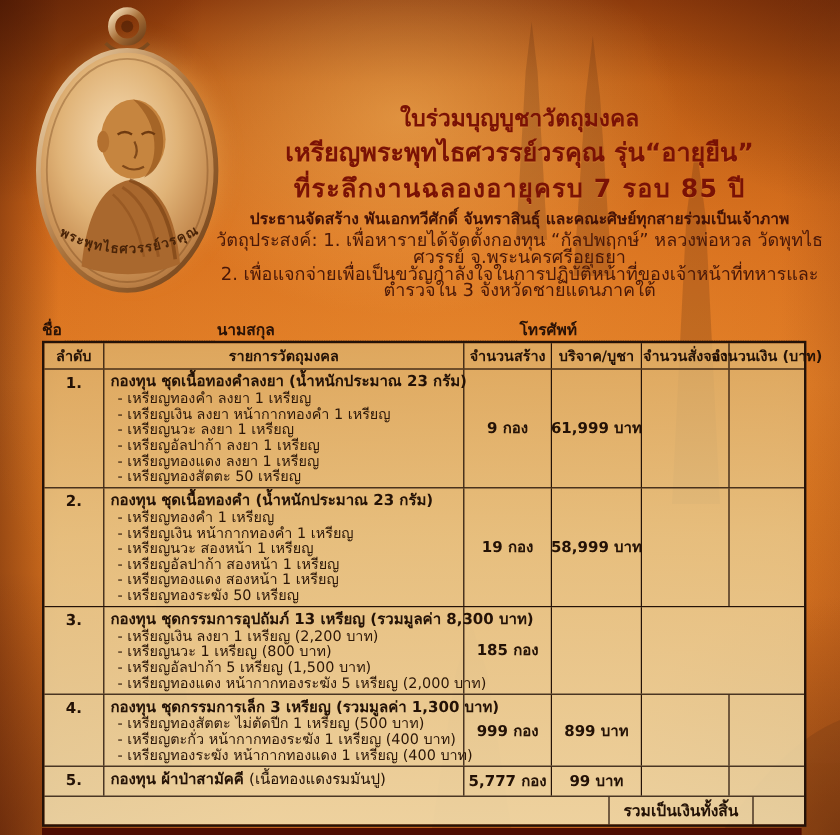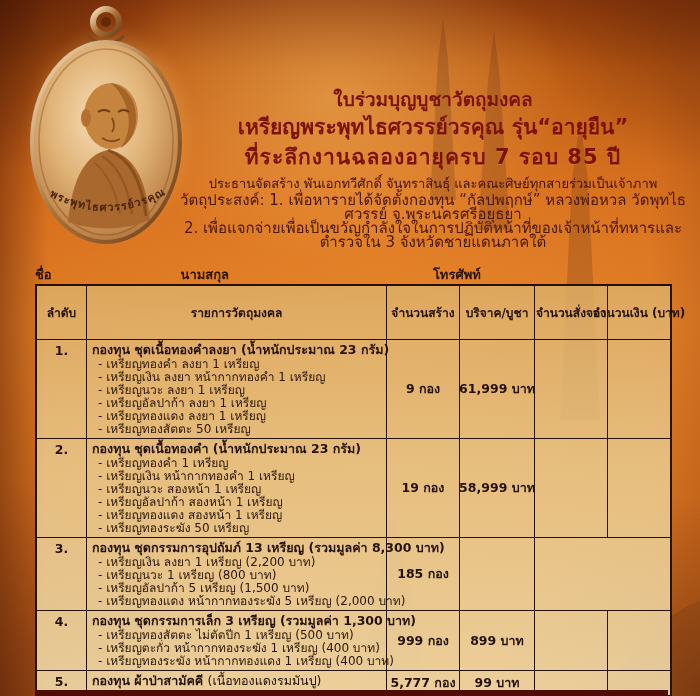--- a/index.html
+++ b/index.html
@@ -20,38 +20,38 @@
   
   .glow{position:absolute;left:28px;top:26px;width:165px;height:215px;border-radius:50%;
     background:radial-gradient(closest-side, rgba(255,238,196,.95), rgba(255,203,115,.5) 58%, rgba(255,170,70,0) 100%);
     filter:blur(7px);z-index:1;}
   .medal{position:absolute;left:14px;top:0px;z-index:2;}
   
   .head{position:absolute;left:178px;top:70px;width:510px;text-align:center;z-index:2;color:#7a1205;}
   .h1{font-size:19px;font-weight:bold;line-height:26px;text-shadow:0 1px 0 rgba(255,170,80,.25);margin-top:16px;}
   .h2{font-size:21px;font-weight:bold;line-height:30px;text-shadow:0 1px 0 rgba(255,170,80,.25);}
   .h3{font-size:21px;font-weight:bold;line-height:30px;letter-spacing:1px;text-shadow:0 1px 0 rgba(255,170,80,.25);}
-  .org{font-size:13px;font-weight:normal;color:#431206;line-height:19px;margin-top:2px;}
+  .org{font-size:13px;font-weight:bold;color:#431206;line-height:19px;margin-top:2px;}
   .obj{font-size:15px;color:#4a1808;line-height:14px;}
   
   .formline{position:absolute;left:35px;top:264px;width:633px;display:flex;align-items:flex-end;
     font-size:13px;font-weight:bold;color:#2a1206;z-index:2;}
   .dots{border-bottom:1.6px dotted #3a1a08;height:15px;margin:0 2px;}
   .d1{flex:1.5}.d2{flex:2.4}.d3{flex:2.2}
   
   .tbl{position:absolute;left:35px;top:284px;width:633px;z-index:2;
     border:2px solid #241208;
     background:linear-gradient(180deg, rgba(221,176,106,.80) 0%, rgba(233,203,142,.84) 40%, rgba(243,224,176,.88) 100%);
     color:#241206;}
   .trow{display:grid;grid-template-columns:50px 1fr 73px 75px 73px 62px;border-bottom:1.6px solid #241208;}
   .trow:last-child{border-bottom:none;}
   .c{border-right:1.6px solid #241208;padding:2px 5px;min-width:0;}
   .c:last-child{border-right:none;}
   .thead .c{display:flex;align-items:center;justify-content:center;font-size:12px;font-weight:bold;
-    padding:17px 2px;white-space:nowrap;}
+    padding:1px 2px;white-space:nowrap;}
   .no{text-align:center;font-weight:bold;font-size:12.5px;padding-top:3px;}
   .rtitle{font-size:12.5px;font-weight:bold;line-height:16px;white-space:nowrap;}
   .rtitle .suffix{font-weight:normal;}
   .ritem{font-size:12px;line-height:13px;padding-left:6px;white-space:nowrap;color:#2b1607;}
   .made,.price{display:flex;align-items:center;justify-content:center;font-size:12.5px;font-weight:bold;white-space:nowrap;}
   .total{grid-template-columns:1fr 120px 42px;}
   .total .tlabel{display:flex;align-items:center;justify-content:center;font-size:13px;font-weight:bold;
     white-space:nowrap;padding:2px 4px;height:19px;}
   .total .tblank{border-right:1.6px solid #241208;}
   .nextbar{position:absolute;left:35px;top:690px;width:633px;height:8px;background:#4e0d03;z-index:2;}

